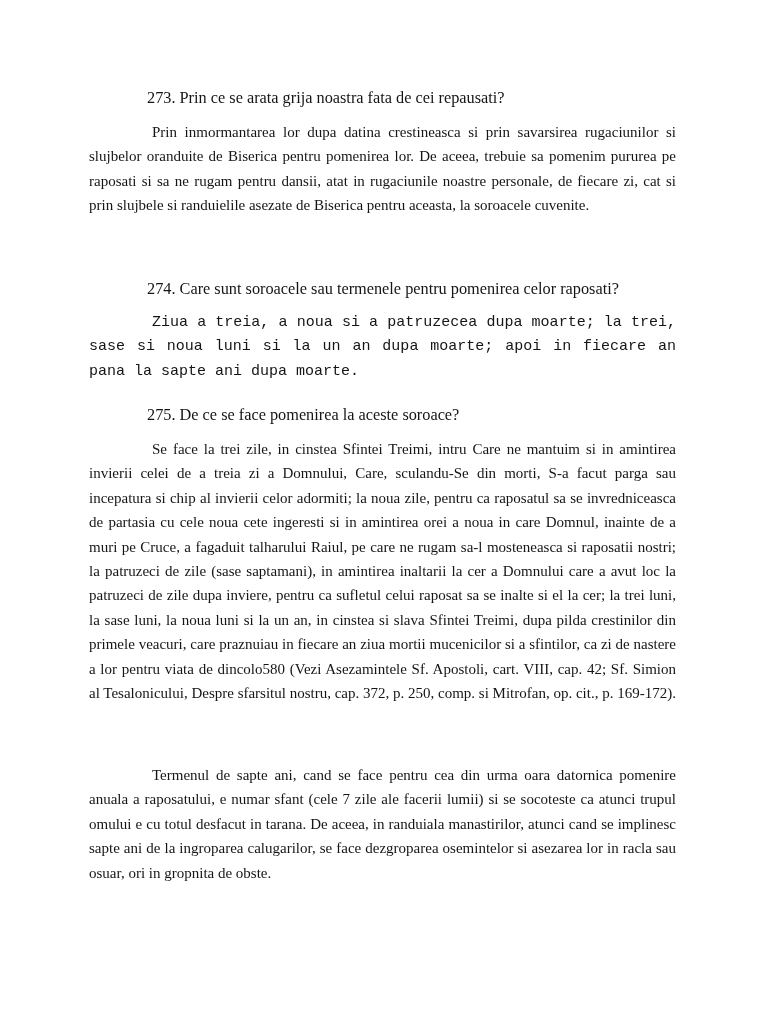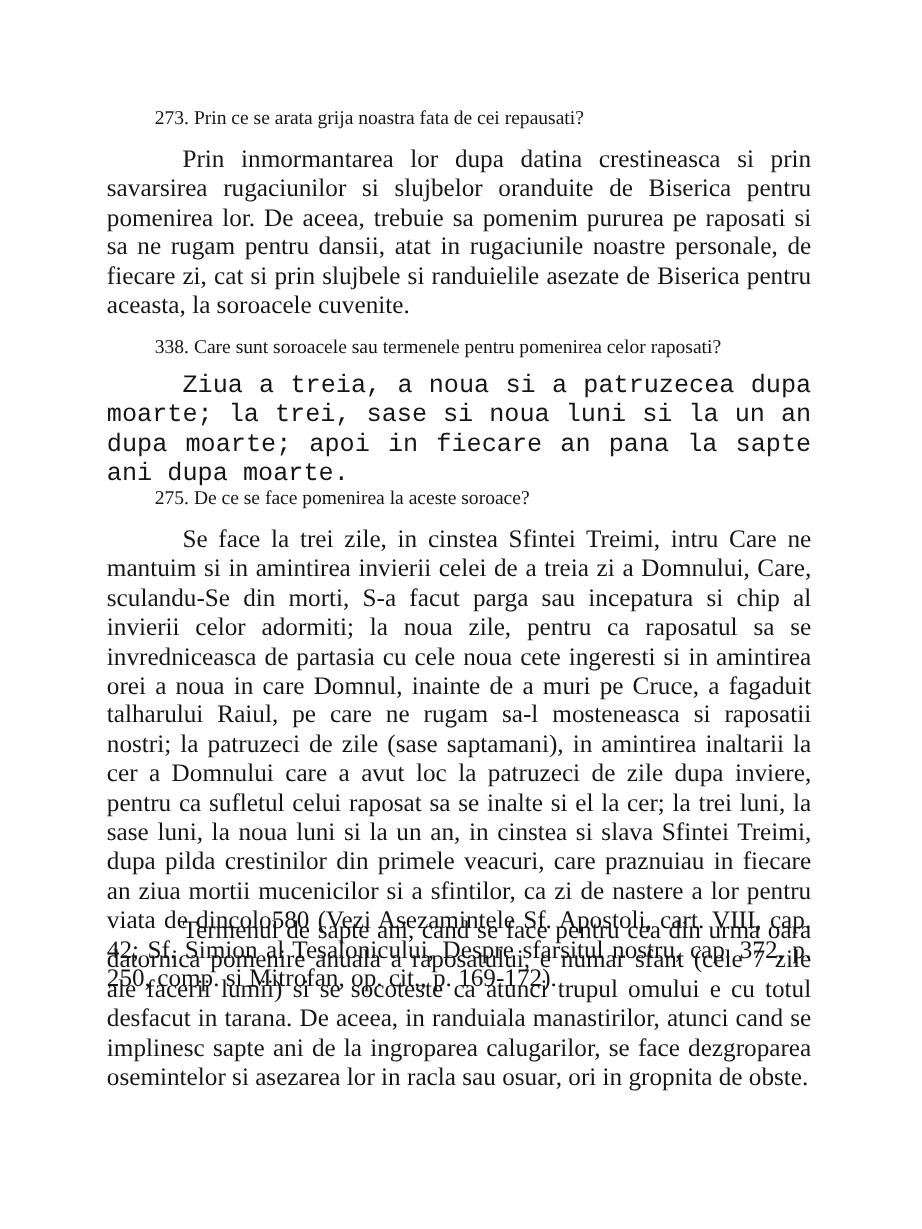--- a/index.html
+++ b/index.html
@@ -16,49 +16,49 @@
     color: #151515;
   }
   .page {
     position: absolute;
     left: 89px;
     top: 0;
     width: 587px;
   }
   .q {
     position: absolute;
-    left: 40px;
+    left: 58px;
     font-size: 16.3px;
     line-height: 24.4px;
     white-space: nowrap;
     margin: 0;
   }
   .p {
     position: absolute;
     left: 0;
     width: 587px;
-    font-size: 21px;
+    font-size: 15px;
     line-height: 24.4px;
     text-align: justify;
     text-indent: 63px;
     margin: 0;
   }
 </style>
 </head>
 <body>
 
 <div class="page">
 
   <section>
     <p class="q" style="top:86px;">273. Prin ce se arata grija noastra fata de cei repausati?</p>
     <p class="p" style="top:120px;">Prin inmormantarea lor dupa datina crestineasca si prin savarsirea rugaciunilor si slujbelor oranduite de Biserica pentru pomenirea lor. De aceea, trebuie sa pomenim pururea pe raposati si sa ne rugam pentru dansii, atat in rugaciunile noastre personale, de fiecare zi, cat si prin slujbele si randuielile asezate de Biserica pentru aceasta, la soroacele cuvenite.</p>
   </section>
 
   <section>
-    <p class="q" style="top:277px;">338. Care sunt soroacele sau termenele pentru pomenirea celor raposati?</p>
+    <p class="q" style="top:277px;">274. Care sunt soroacele sau termenele pentru pomenirea celor raposati?</p>
     <p class="p" style="top:311px;font-family:Liberation Mono, monospace;">Ziua a treia, a noua si a patruzecea dupa moarte; la trei, sase si noua luni si la un an dupa moarte; apoi in fiecare an pana la sapte ani dupa moarte.</p>
   </section>
 
   <section>
     <p class="q" style="top:403px;">275. De ce se face pomenirea la aceste soroace?</p>
     <p class="p" style="top:437px;">Se face la trei zile, in cinstea Sfintei Treimi, intru Care ne mantuim si in amintirea invierii celei de a treia zi a Domnului, Care, sculandu-Se din morti, S-a facut parga sau incepatura si chip al invierii celor adormiti; la noua zile, pentru ca raposatul sa se invredniceasca de partasia cu cele noua cete ingeresti si in amintirea orei a noua in care Domnul, inainte de a muri pe Cruce, a fagaduit talharului Raiul, pe care ne rugam sa-l mosteneasca si raposatii nostri; la patruzeci de zile (sase saptamani), in amintirea inaltarii la cer a Domnului care a avut loc la patruzeci de zile dupa inviere, pentru ca sufletul celui raposat sa se inalte si el la cer; la trei luni, la sase luni, la noua luni si la un an, in cinstea si slava Sfintei Treimi, dupa pilda crestinilor din primele veacuri, care praznuiau in fiecare an ziua mortii mucenicilor si a sfintilor, ca zi de nastere a lor pentru viata de dincolo580 (Vezi Asezamintele Sf. Apostoli, cart. VIII, cap. 42; Sf. Simion al Tesalonicului, Despre sfarsitul nostru, cap. 372, p. 250, comp. si Mitrofan, op. cit., p. 169-172).</p>
     <p class="p" style="top:763px;">Termenul de sapte ani, cand se face pentru cea din urma oara datornica pomenire anuala a raposatului, e numar sfant (cele 7 zile ale facerii lumii) si se socoteste ca atunci trupul omului e cu totul desfacut in tarana. De aceea, in randuiala manastirilor, atunci cand se implinesc sapte ani de la ingroparea calugarilor, se face dezgroparea osemintelor si asezarea lor in racla sau osuar, ori in gropnita de obste.</p>
   </section>
 
 </div>

